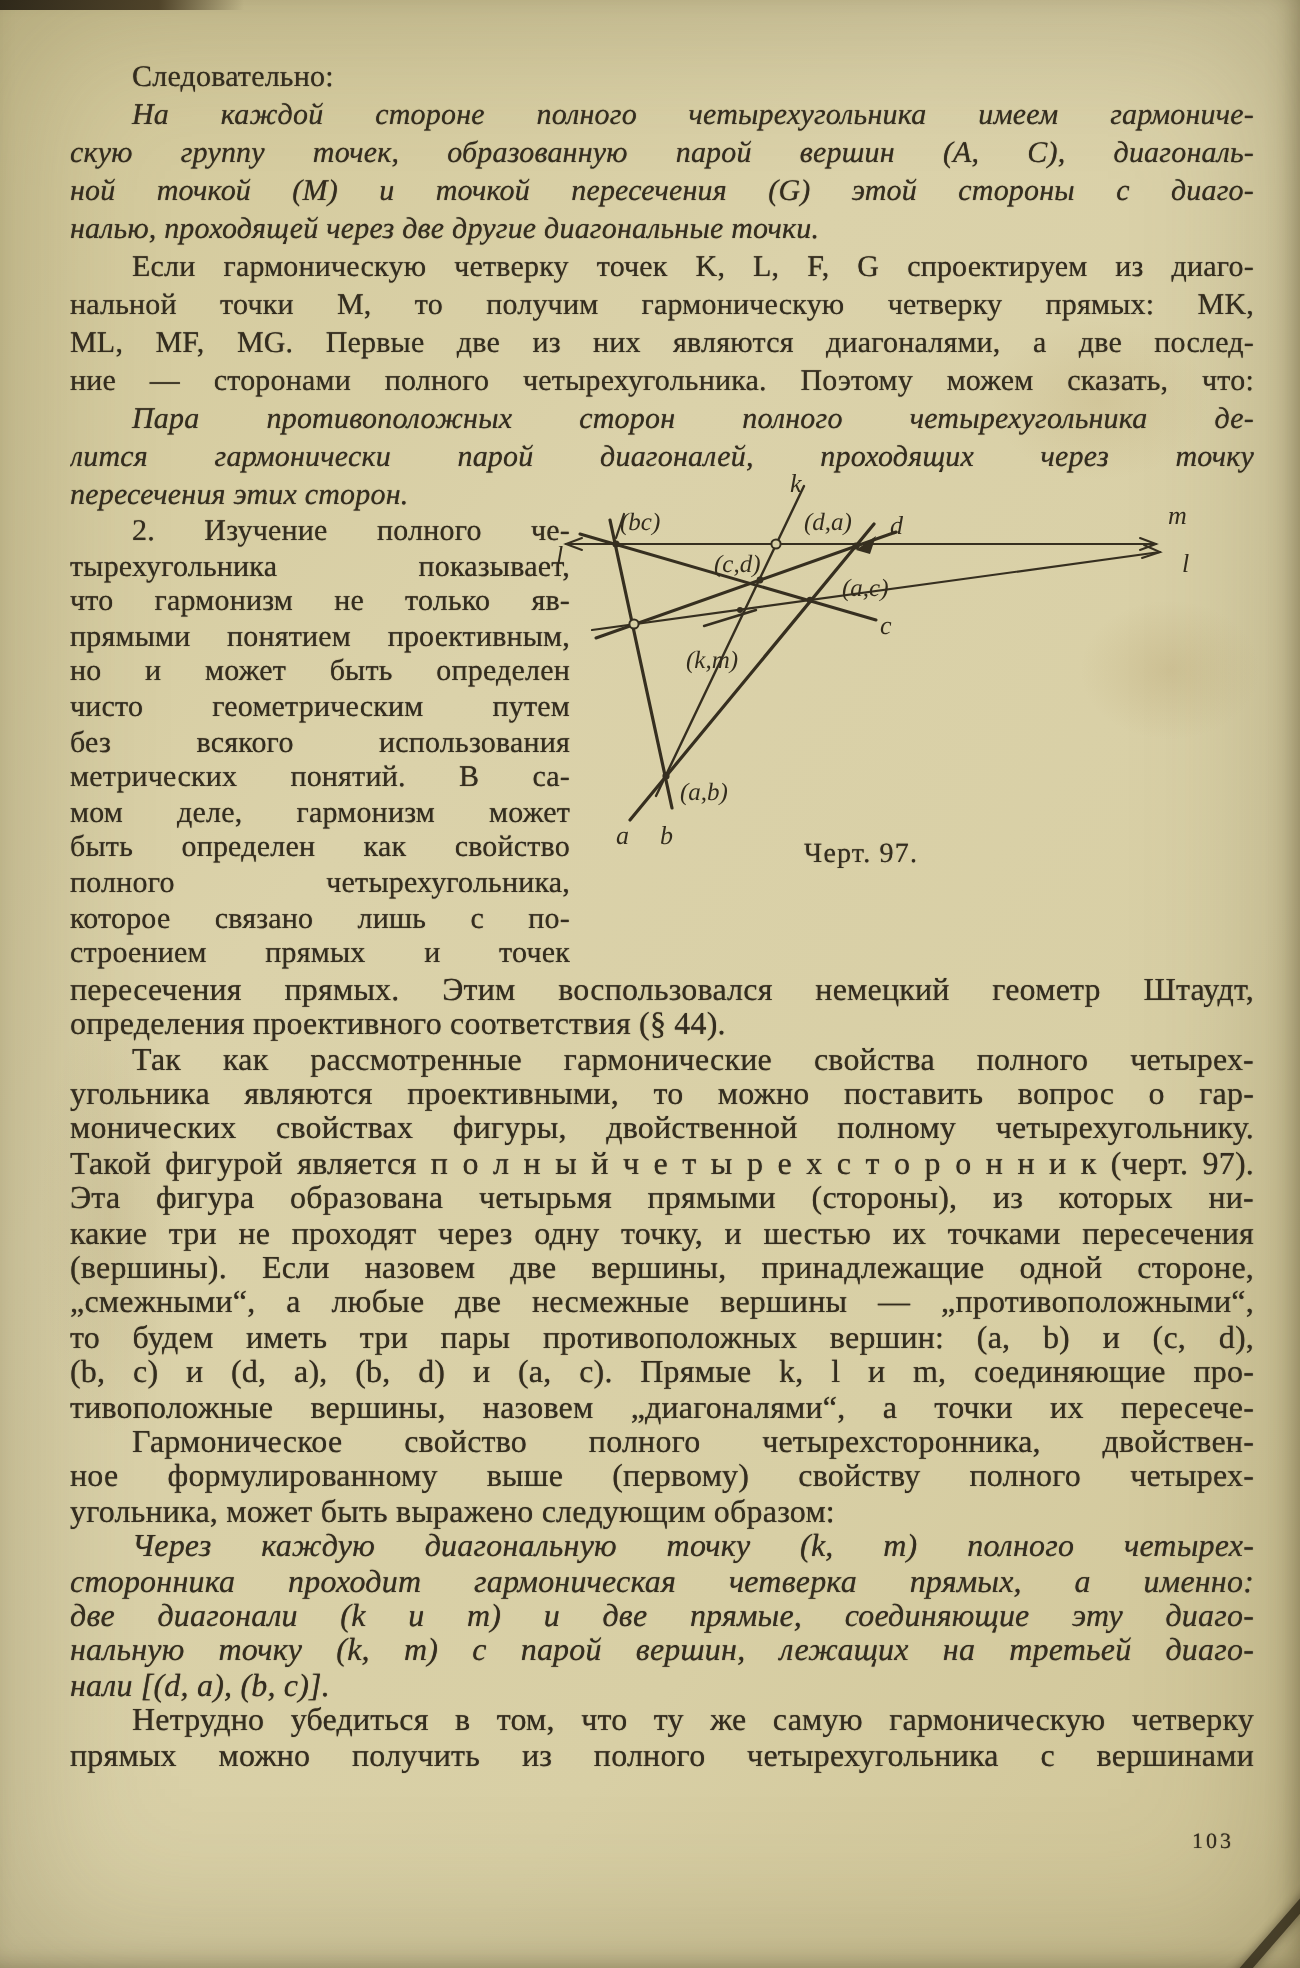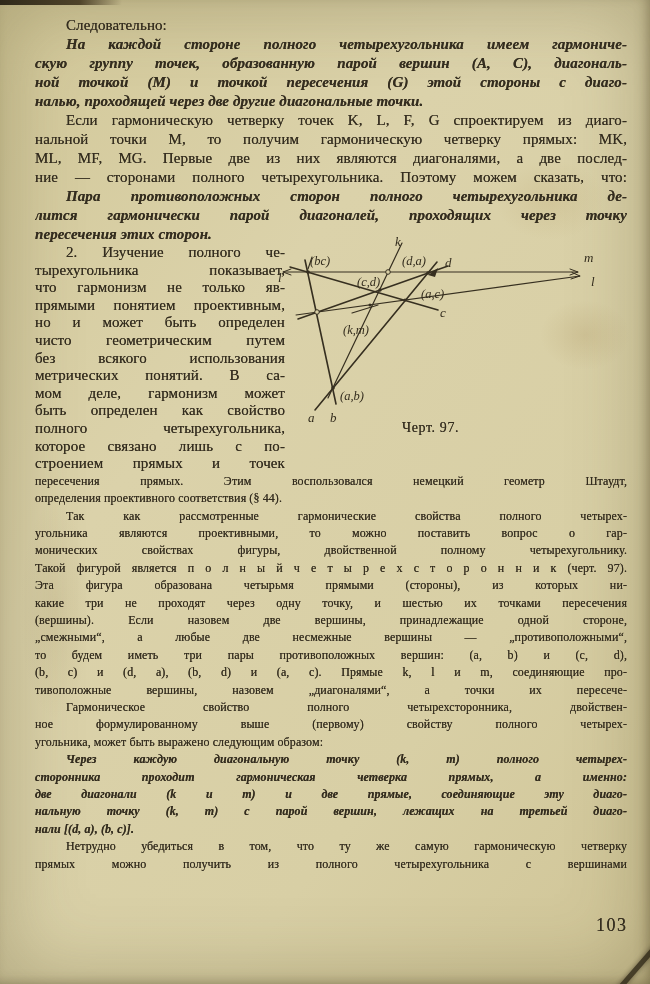--- a/index.html
+++ b/index.html
@@ -12,39 +12,39 @@
     color:#342d1f;
   }
   .stain{position:absolute;border-radius:50%;pointer-events:none;}
   .stain1{left:495px;top:160px;width:110px;height:80px;background:radial-gradient(closest-side,rgba(158,128,66,.14),rgba(158,128,66,0));}
   .stain2{left:540px;top:300px;width:90px;height:70px;background:radial-gradient(closest-side,rgba(150,118,58,.16),rgba(150,118,58,0));}
   .stain3{left:20px;top:500px;width:70px;height:220px;background:radial-gradient(closest-side,rgba(120,100,50,.10),rgba(120,100,50,0));}
   .top-edge-mark{position:absolute;top:0;left:0;width:122px;height:5px;
     background:linear-gradient(to right,#241e12,#463a22 65%,rgba(70,58,34,0));opacity:.92;}
   .corner-crease{position:absolute;right:-16px;bottom:10px;width:64px;height:5px;background:#2b2414;
     transform:rotate(-49deg);border-radius:3px;opacity:.8;box-shadow:0 0 4px 1px rgba(43,36,20,.5);}
-  .text-area{position:absolute;left:35px;top:16px;width:592px;}
+  .text-area{position:absolute;left:35px;top:30px;width:592px;}
   .tl{
     text-align:justify;text-align-last:justify;
     letter-spacing:.1px;
     text-shadow:0 0 .45px rgba(52,45,31,.85);
     overflow:hidden;
   }
-  .tl.it{font-style:italic;font-weight:bold;}
+  .tl.it{font-style:italic;}
   .tl.ind{text-indent:31px;}
   .tl.end{text-align-last:left;}
   .region1{font-size:15px;line-height:19px;}
   .col{width:250px;font-size:15px;line-height:17.6px;}
-  .region3{font-size:12px;line-height:17.4px;}
+  .region3{font-size:16px;line-height:17.4px;}
   .figure{position:absolute;left:278px;top:236px;width:372px;height:222px;}
   .figure svg{display:block;}
   .figure text{font-family:"Liberation Serif","DejaVu Serif",serif;font-style:italic;fill:#332c1d;}
   .fig-caption{position:absolute;left:124px;top:184px;font-size:14px;letter-spacing:.6px;color:#342d1f;
     text-shadow:0 0 .45px rgba(52,45,31,.8);}
-  .page-number{position:absolute;left:596px;top:915px;font-size:18px;letter-spacing:1.5px;
+  .page-number{position:absolute;left:596px;top:915px;font-size:11px;letter-spacing:1.5px;
     text-shadow:0 0 .45px rgba(52,45,31,.8);}
 </style>
 </head>
 <body>
 
 <div class="page">
   <div class="stain stain1"></div>
   <div class="stain stain2"></div>
   <div class="stain stain3"></div>
   <div class="top-edge-mark"></div>

